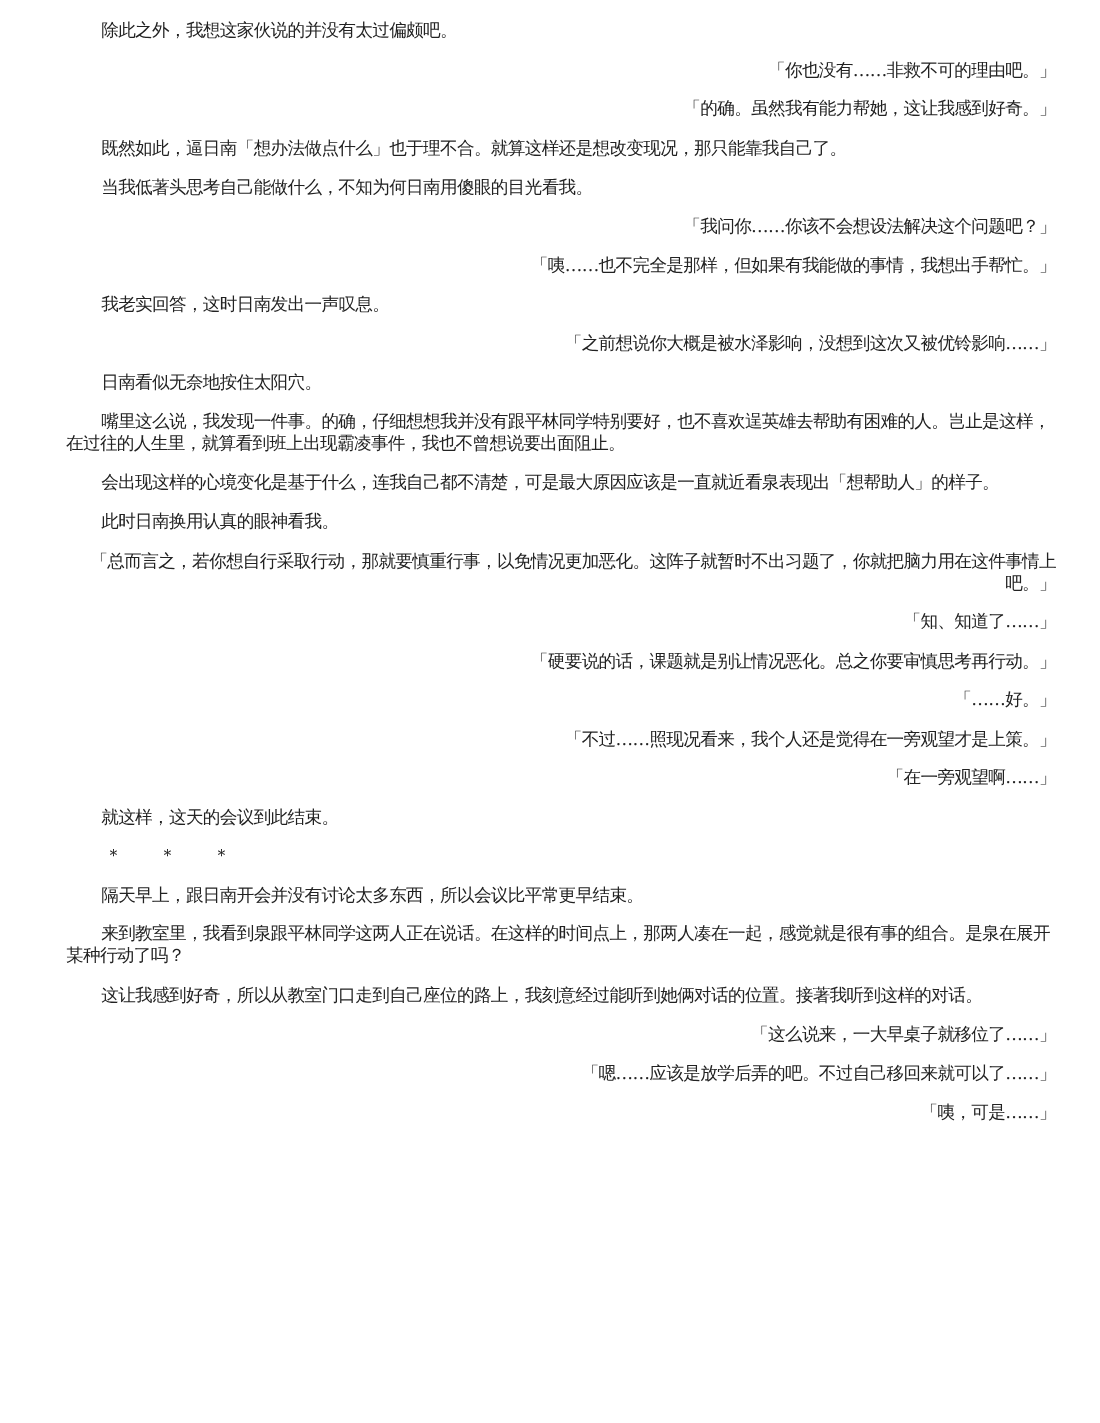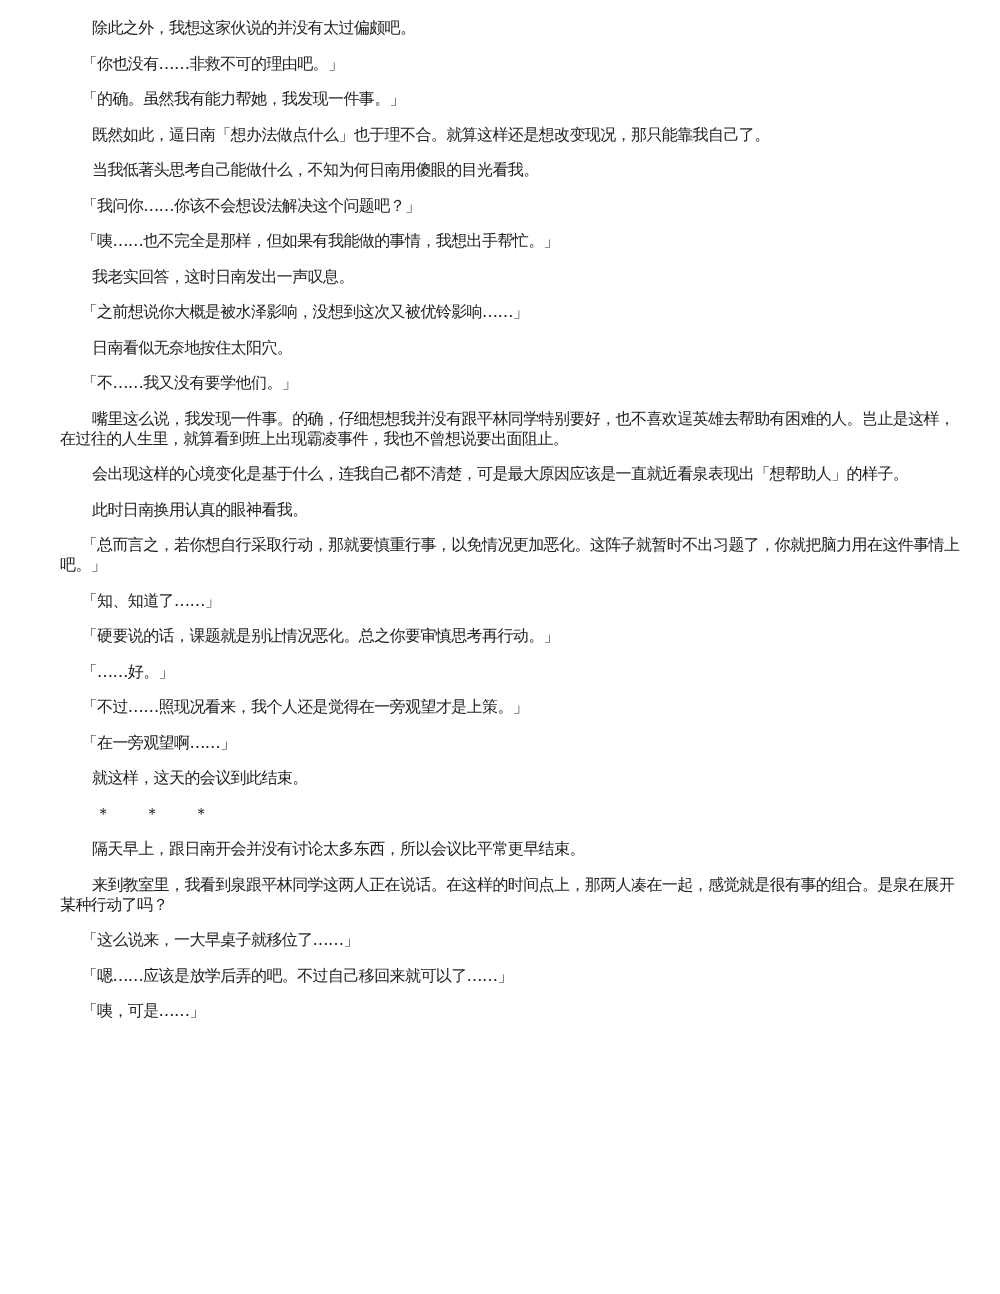--- a/index.html
+++ b/index.html
@@ -15,47 +15,47 @@
     font-size: 16px;
     letter-spacing: -0.6px;
   }
   .p {
     margin: 0 0 15.5px 0;
     line-height: 20px;
     text-indent: 2em;
     white-space: normal;
     word-break: break-all;
   }
-  .p.q { text-indent: 1.35em; }
+  .p.q { text-indent: 1.35em; text-align: right; }
   .p.stars { word-spacing: 0; letter-spacing: 14px; text-indent: 2.2em; }
 </style>
 </head>
 <body>
 
 <div class="page">
   <p class="p">除此之外，我想这家伙说的并没有太过偏颇吧。</p>
   <p class="p q">「你也没有……非救不可的理由吧。」</p>
-  <p class="p q">「的确。虽然我有能力帮她，我发现一件事。」</p>
+  <p class="p q">「的确。虽然我有能力帮她，这让我感到好奇。」</p>
   <p class="p">既然如此，逼日南「想办法做点什么」也于理不合。就算这样还是想改变现况，那只能靠我自己了。</p>
   <p class="p">当我低著头思考自己能做什么，不知为何日南用傻眼的目光看我。</p>
   <p class="p q">「我问你……你该不会想设法解决这个问题吧？」</p>
   <p class="p q">「咦……也不完全是那样，但如果有我能做的事情，我想出手帮忙。」</p>
   <p class="p">我老实回答，这时日南发出一声叹息。</p>
   <p class="p q">「之前想说你大概是被水泽影响，没想到这次又被优铃影响……」</p>
   <p class="p">日南看似无奈地按住太阳穴。</p>
-  <p class="p q">「不……我又没有要学他们。」</p>
   <p class="p">嘴里这么说，我发现一件事。的确，仔细想想我并没有跟平林同学特别要好，也不喜欢逞英雄去帮助有困难的人。岂止是这样，在过往的人生里，就算看到班上出现霸凌事件，我也不曾想说要出面阻止。</p>
   <p class="p">会出现这样的心境变化是基于什么，连我自己都不清楚，可是最大原因应该是一直就近看泉表现出「想帮助人」的样子。</p>
   <p class="p">此时日南换用认真的眼神看我。</p>
   <p class="p q">「总而言之，若你想自行采取行动，那就要慎重行事，以免情况更加恶化。这阵子就暂时不出习题了，你就把脑力用在这件事情上吧。」</p>
   <p class="p q">「知、知道了……」</p>
   <p class="p q">「硬要说的话，课题就是别让情况恶化。总之你要审慎思考再行动。」</p>
   <p class="p q">「……好。」</p>
   <p class="p q">「不过……照现况看来，我个人还是觉得在一旁观望才是上策。」</p>
   <p class="p q">「在一旁观望啊……」</p>
   <p class="p">就这样，这天的会议到此结束。</p>
   <p class="p stars">＊ ＊ ＊</p>
   <p class="p">隔天早上，跟日南开会并没有讨论太多东西，所以会议比平常更早结束。</p>
   <p class="p">来到教室里，我看到泉跟平林同学这两人正在说话。在这样的时间点上，那两人凑在一起，感觉就是很有事的组合。是泉在展开某种行动了吗？</p>
+  <p class="p">这让我感到好奇，所以从教室门口走到自己座位的路上，我刻意经过能听到她俩对话的位置。接著我听到这样的对话。</p>
   <p class="p q">「这么说来，一大早桌子就移位了……」</p>
   <p class="p q">「嗯……应该是放学后弄的吧。不过自己移回来就可以了……」</p>
   <p class="p q">「咦，可是……」</p>
 </div>
 
 </body></html>

